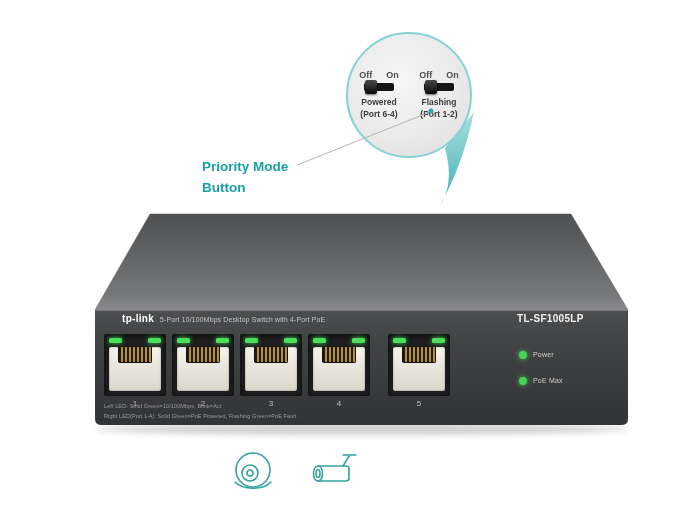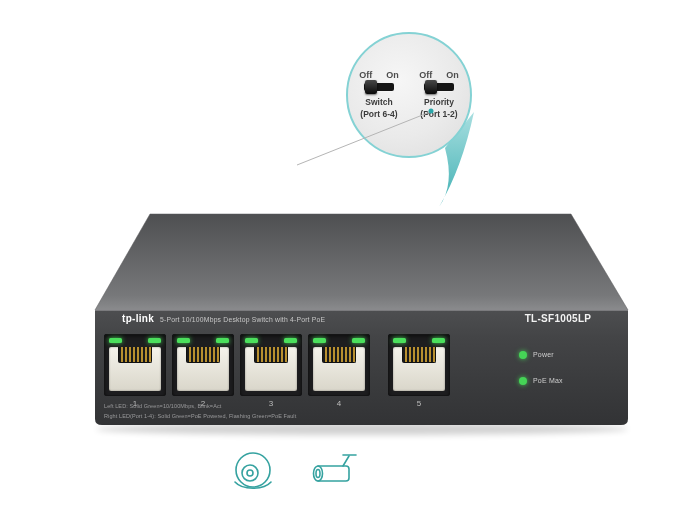--- a/index.html
+++ b/index.html
@@ -35,21 +35,21 @@
   
   .annotation{
     position:absolute;left:202px;top:156px;z-index:2;color:#1ba0a4;font-size:13.5px;
     font-weight:700;line-height:21px;
   }
 
   
   .device-content{position:absolute;left:0;top:0;width:699px;height:522px;z-index:2;}
   .brand{position:absolute;left:122px;top:313px;font-size:10px;font-weight:700;color:#ffffff;letter-spacing:.3px;}
   .device-title{position:absolute;left:160px;top:316px;font-size:6.8px;color:#c7c7c7;letter-spacing:.2px;}
-  .model{position:absolute;left:517px;top:313px;width:82px;text-align:center;font-size:10px;font-weight:700;color:#f2f2f2;letter-spacing:.3px;}
+  .model{position:absolute;left:517px;top:313px;width:82px;text-align:left;font-size:10px;font-weight:700;color:#f2f2f2;letter-spacing:.3px;}
 
   .port{
     position:absolute;top:334px;width:62px;height:62px;background:#1d1d1f;border-radius:3px;
     box-shadow:inset 0 0 0 1px #141415, inset 0 2px 4px rgba(0,0,0,.65);
   }
   .led{
     position:absolute;top:4px;width:13px;height:5px;border-radius:1.5px;background:#4be05c;
     box-shadow:0 0 5px rgba(75,224,92,.9);
   }
   .led-l{left:5px;} .led-r{right:5px;}
@@ -128,47 +128,51 @@
 
       <div class="toggle-group">
         <div class="onoff-row">
           <span>Off</span>
           <span>On</span>
         </div>
         <div class="toggle-track">
           <div class="toggle-knob"></div>
         </div>
         <div class="toggle-name">
-          <span>Switch</span><br>
+          <span>Powered</span><br>
           <span>(Port 6-4)</span>
         </div>
       </div>
 
       <div class="toggle-group">
         <div class="onoff-row">
           <span>Off</span>
           <span>On</span>
         </div>
         <div class="toggle-track">
           <div class="toggle-knob"></div>
         </div>
         <div class="toggle-name">
-          <span>Priority</span><br>
+          <span>Flashing</span><br>
           <span>(Port 1-2)</span>
         </div>
       </div>
 
     </div>
   </div>
 
   <svg class="layer leader-layer" width="699" height="522" viewBox="0 0 699 522">
     <line x1="297" y1="165" x2="430" y2="112" stroke="#b5b5b5" stroke-width="1"></line>
     <circle cx="431" cy="111" r="2.5" fill="#2aa7aa"></circle>
   </svg>
 
+  <div class="annotation">
+    <span>Priority Mode</span><br>
+    <span>Button</span>
+  </div>
 
   <div class="device-content">
 
     <div class="brand">tp-link</div>
     <div class="device-title">5-Port 10/100Mbps Desktop Switch with 4-Port PoE</div>
     <div class="model">TL-SF1005LP</div>
 
     <div class="port" style="left:104px">
       <span class="led led-l"></span>
       <span class="led led-r"></span>

